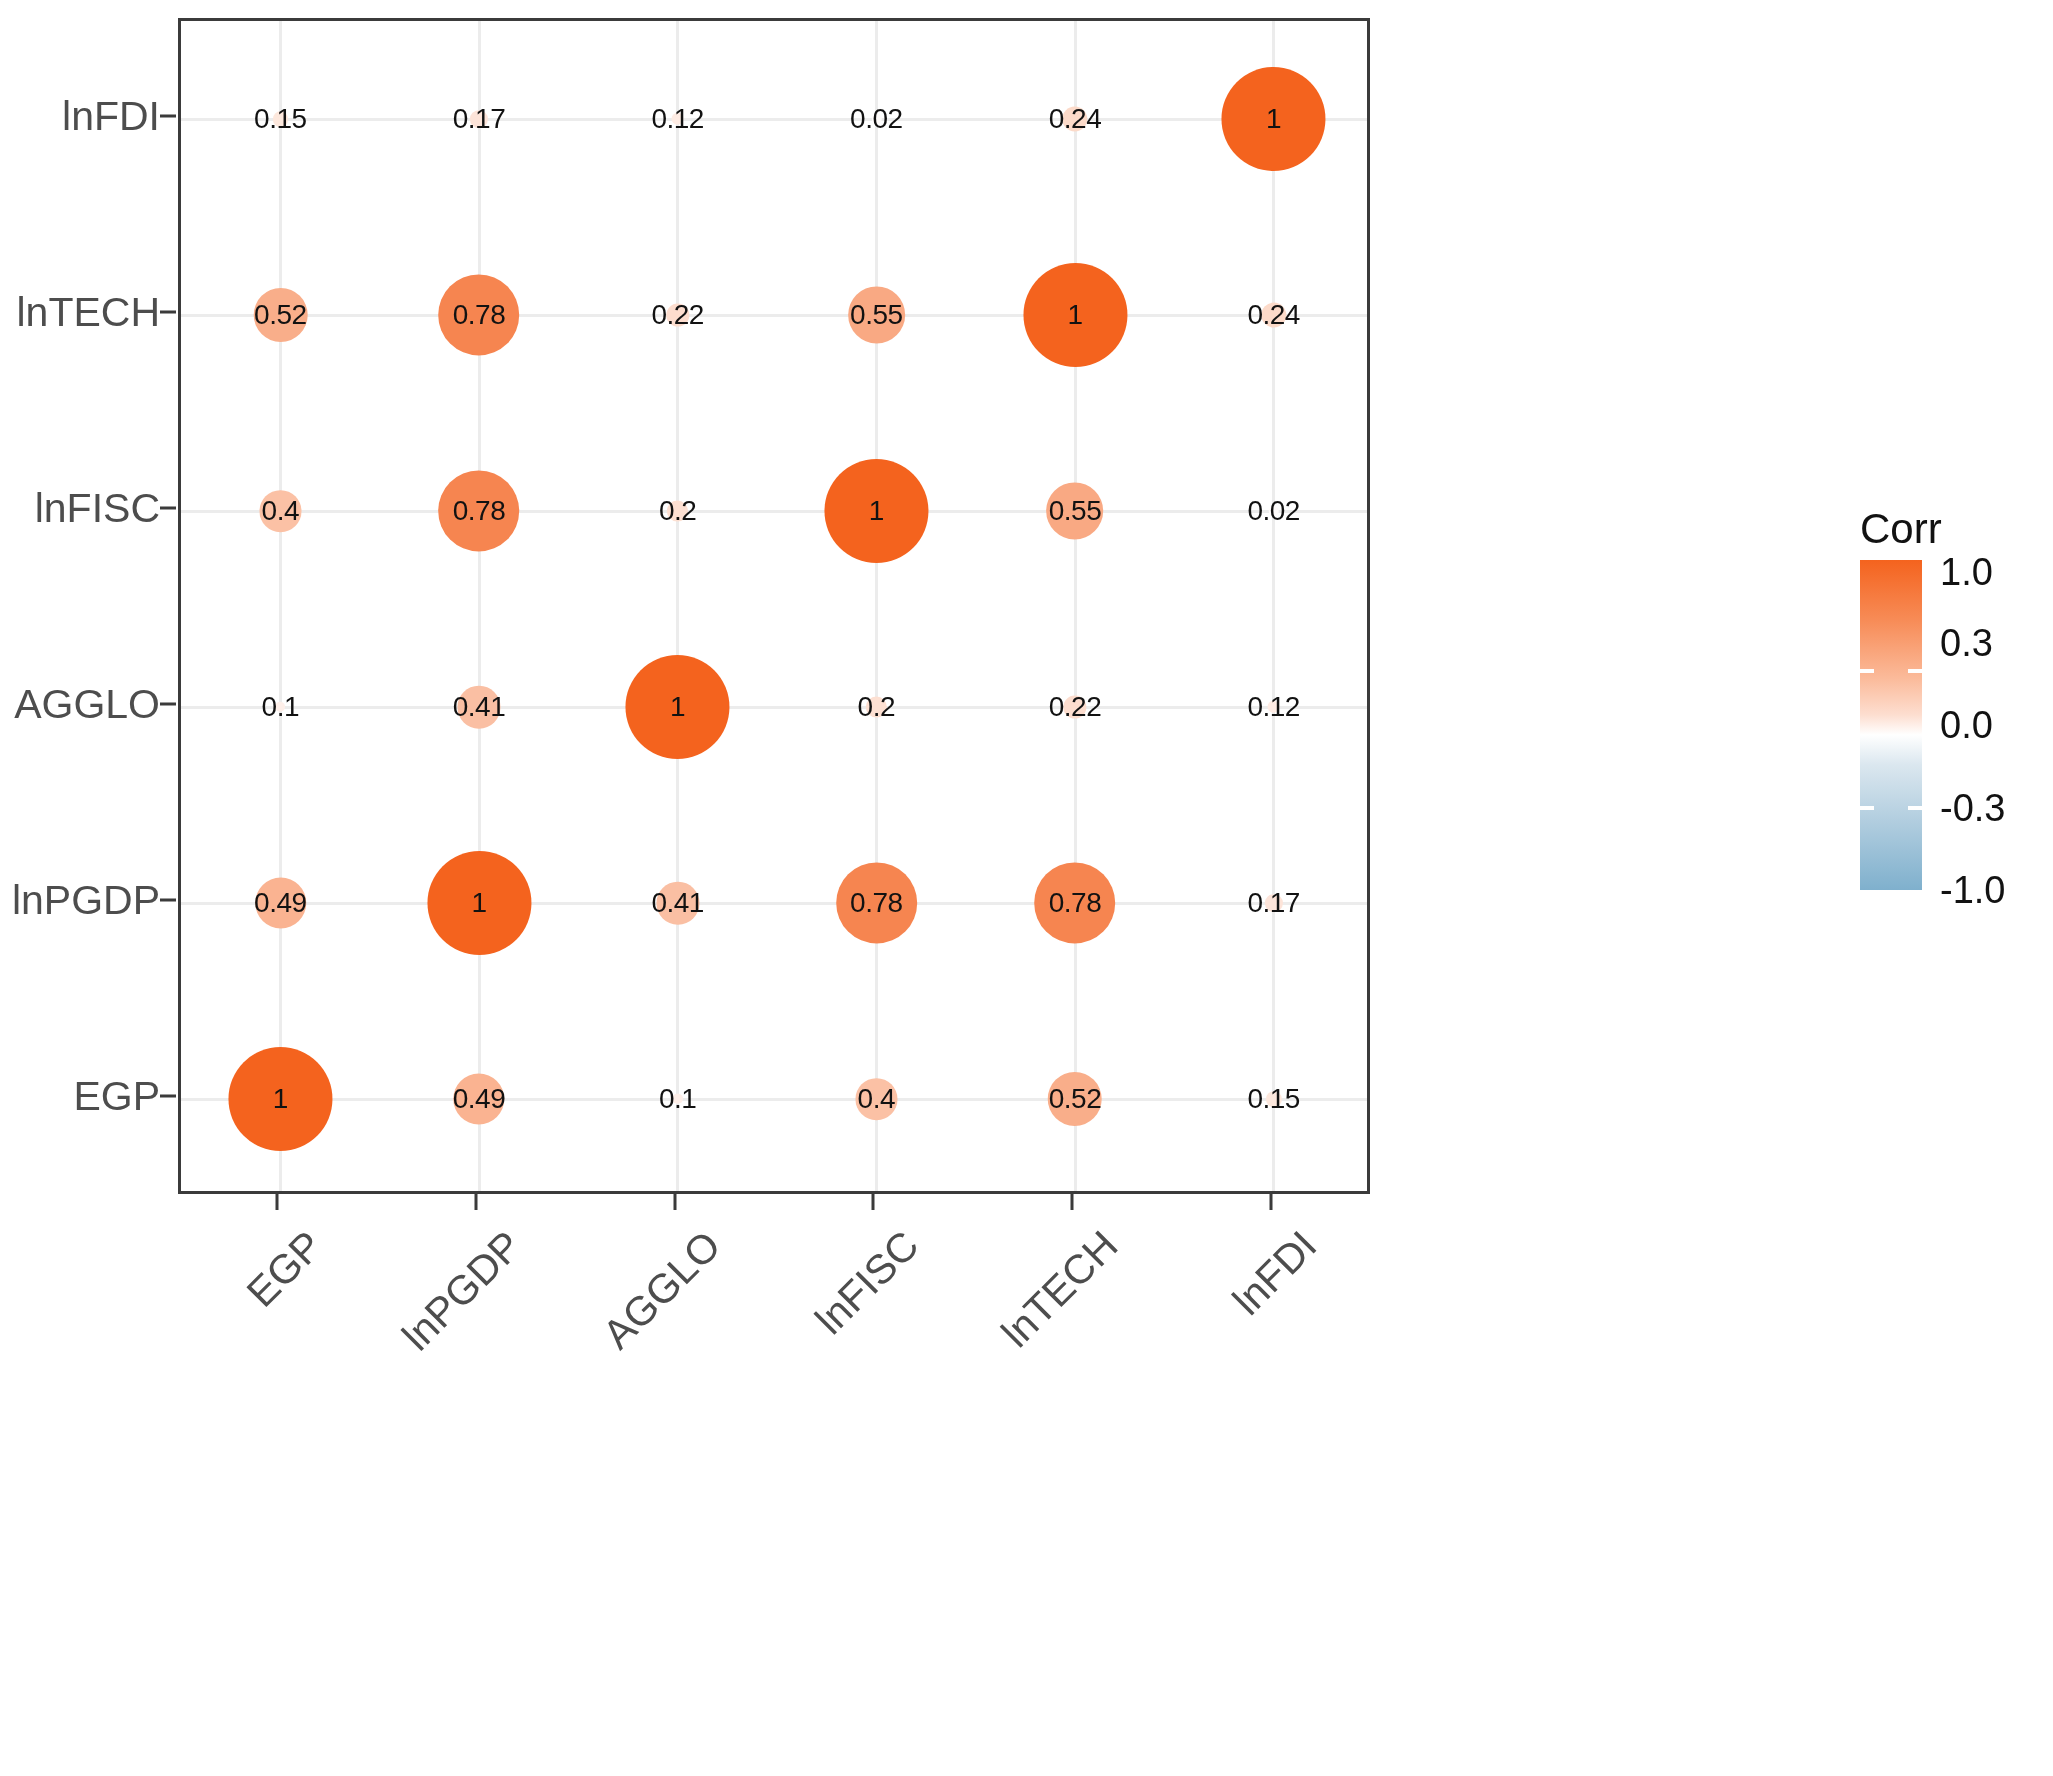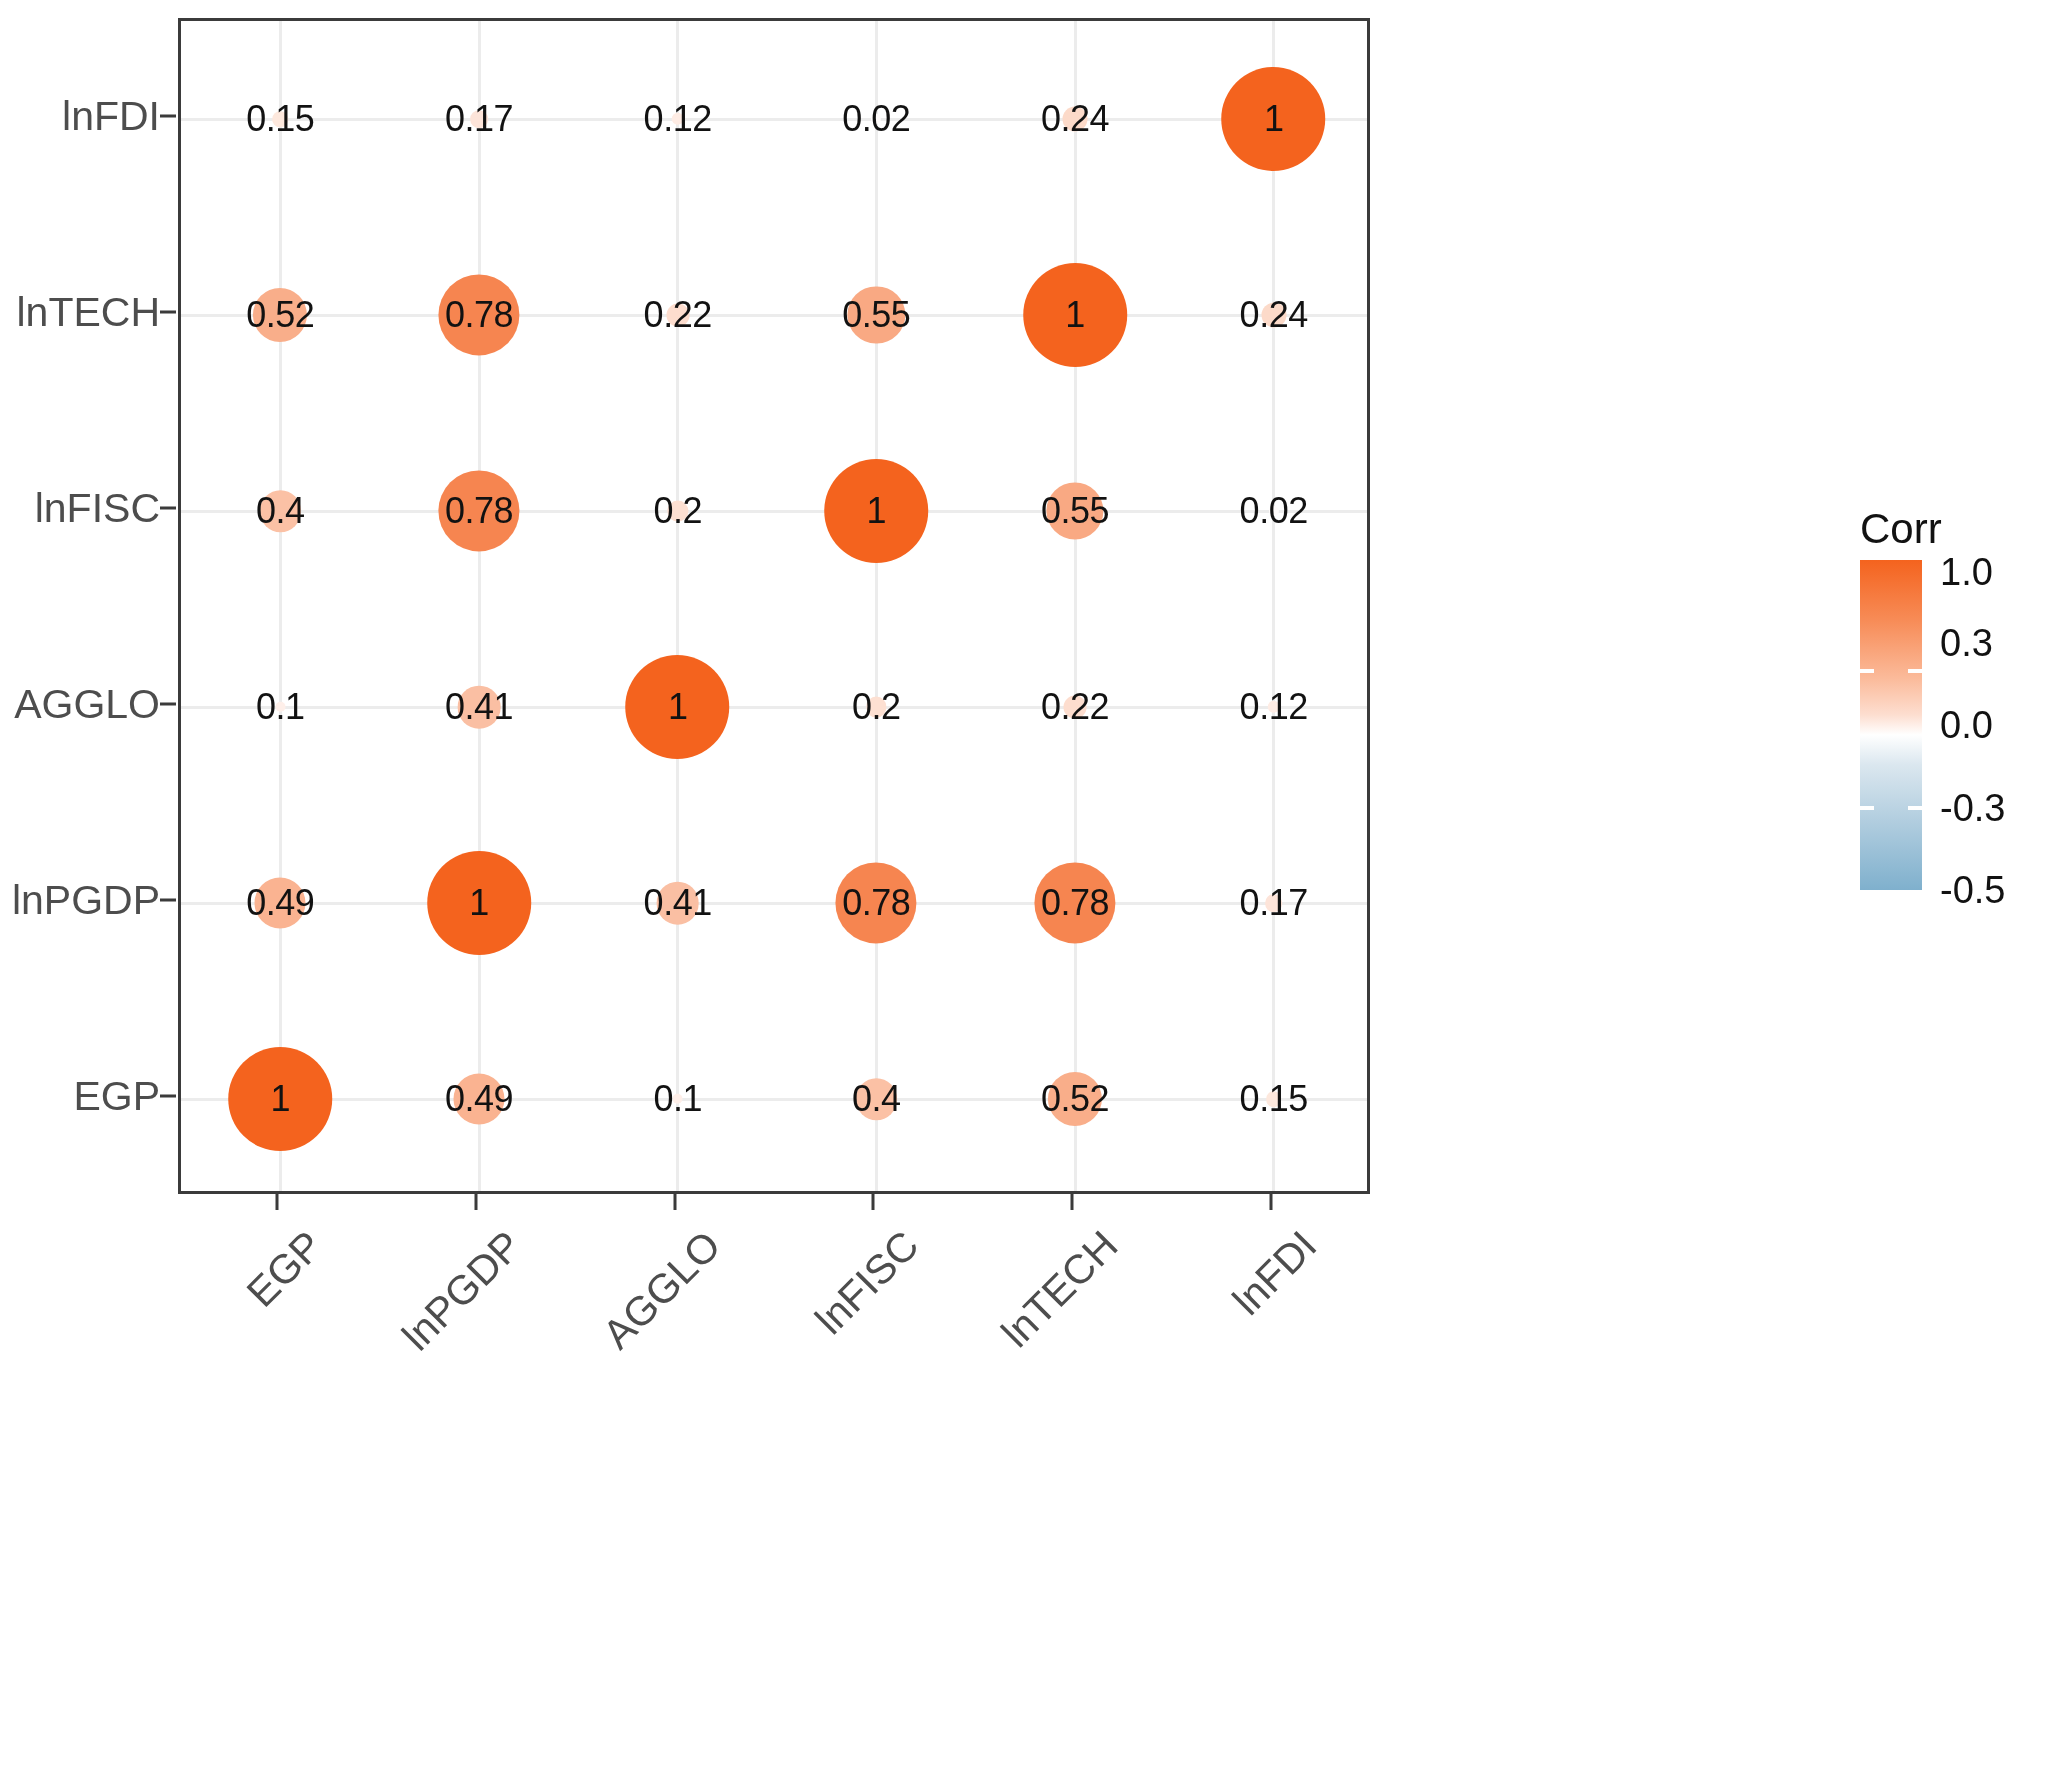--- a/index.html
+++ b/index.html
@@ -37,21 +37,21 @@
   }
   .bubble{
     position:absolute;
     left:50%;top:50%;
     transform:translate(-50%,-50%);
     border-radius:50%;
   }
   .cell-label{
     position:relative;
     z-index:3;
-    font-size:36px;
+    font-size:28px;
     color:#121212;
     font-family:"Liberation Sans",sans-serif;
     white-space:nowrap;
     letter-spacing:-0.5px;
   }
 
   
   .ylab{
     position:absolute;
     right:0;
@@ -341,17 +341,17 @@
       <div class="legend-tick l" style="top:109px"></div>
       <div class="legend-tick r" style="top:109px"></div>
       <div class="legend-tick l" style="top:246px"></div>
       <div class="legend-tick r" style="top:246px"></div>
     </div>
     <div id="legend-labels">
         <div class="legend-lab" style="top: 12px;">1.0</div>
         <div class="legend-lab" style="top: 82.5px;">0.3</div>
         <div class="legend-lab" style="top: 165px;">0.0</div>
         <div class="legend-lab" style="top: 247.5px;">-0.3</div>
-        <div class="legend-lab" style="top: 330px;">-0.5</div>
+        <div class="legend-lab" style="top: 330px;">-1.0</div>
       </div>
   </div>
 
 </div>
 
 </body></html>

